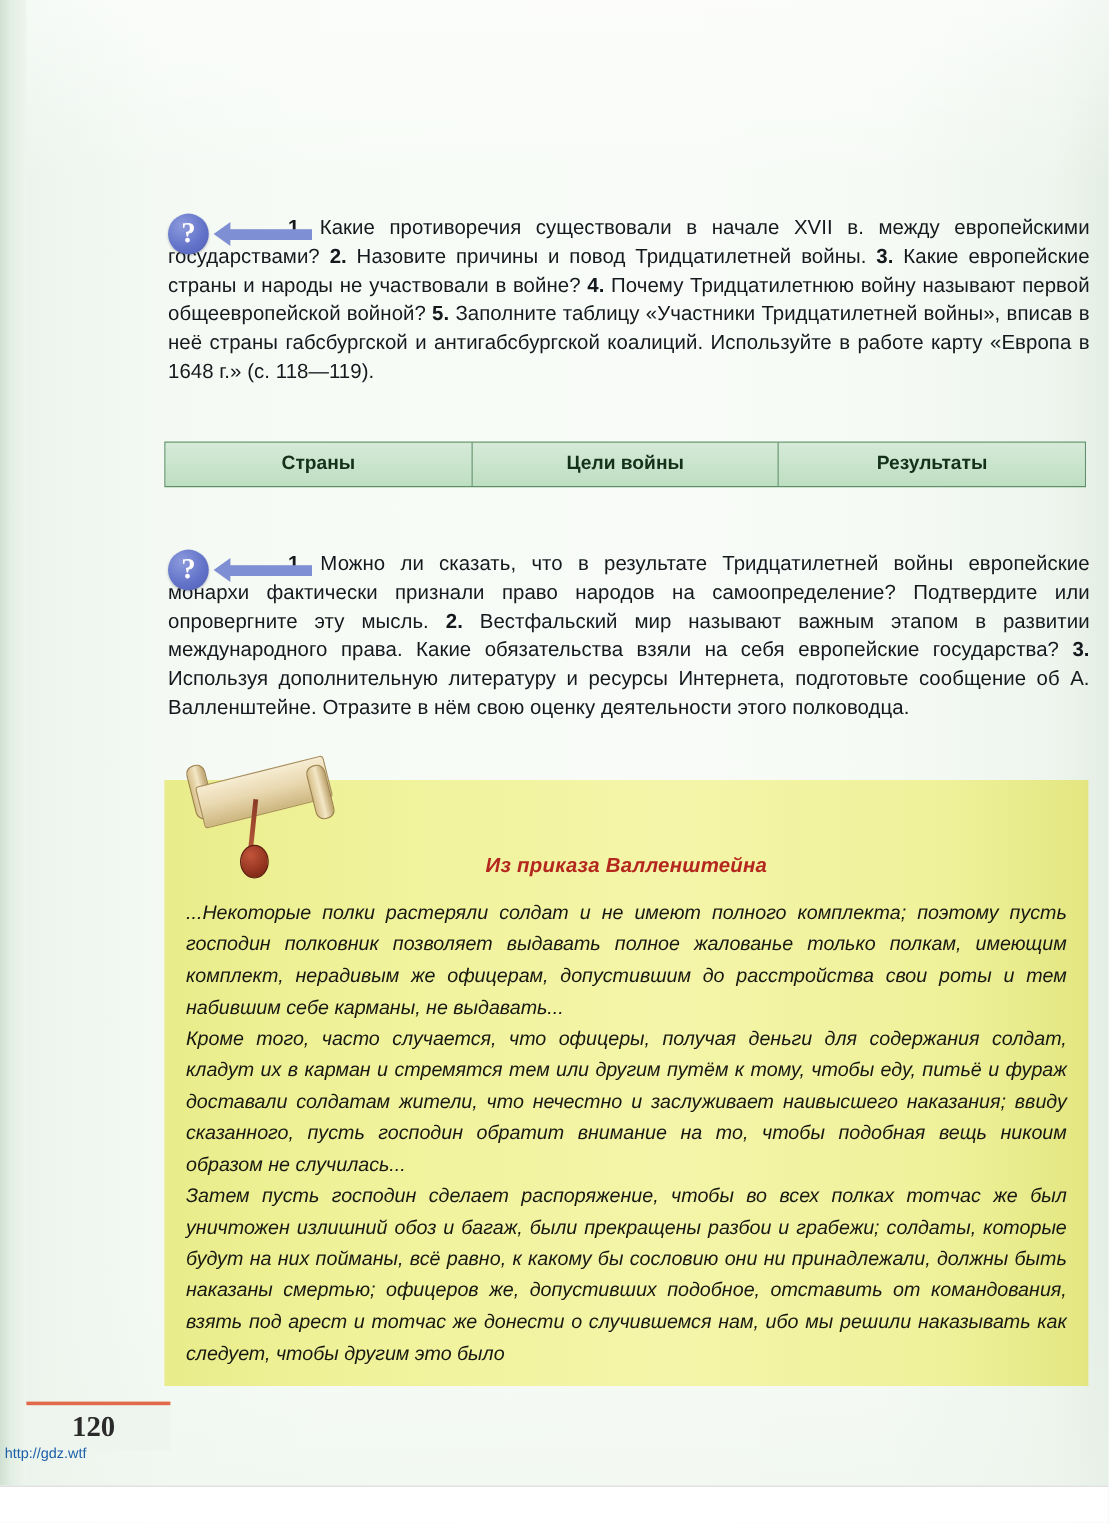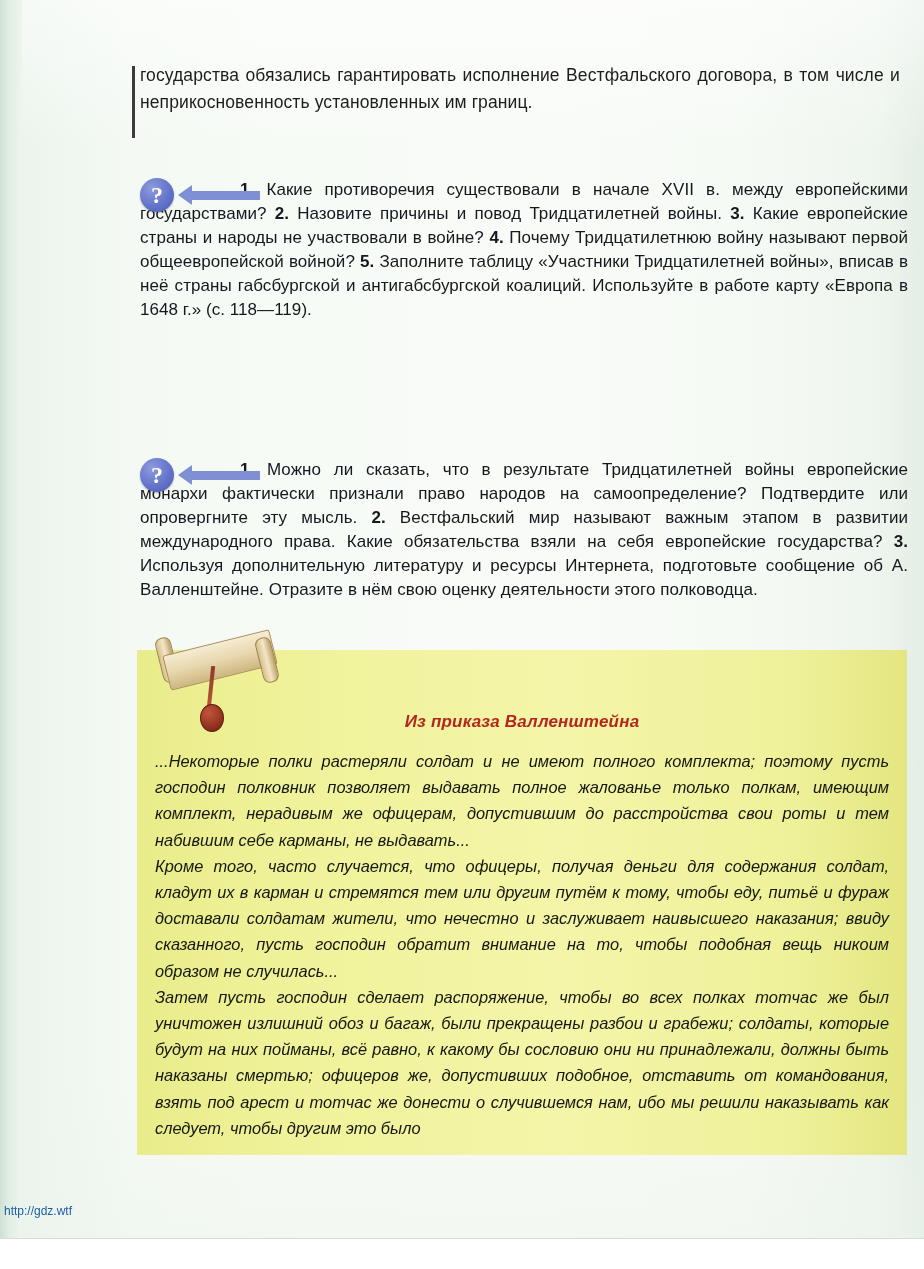--- a/index.html
+++ b/index.html
@@ -262,36 +262,37 @@
     font-family: "Liberation Sans", sans-serif;
   }
 </style>
 </head>
 <body>
 
 <div class="page">
 
   <div class="left-edge"></div>
 
-  <div class="intro-wrap">
-    <div class="intro-bar"></div>
-    <div class="intro-text">государства обязались гарантировать исполнение Вестфальского договора, в том числе и неприкосновенность установленных им границ.</div>
-  </div>
 
   <div class="qblock q1" style="top: 178px;">
     <div class="q-icon">
       <div class="q-circle">?</div>
     </div>
     <div class="q-arrow">
       <div class="head"></div>
       <div class="shaft"></div>
     </div>
     <div class="q-text"><b>1.</b> Какие противоречия существовали в начале XVII в. между европейскими государствами? <b>2.</b> Назовите причины и повод Тридцатилетней войны. <b>3.</b> Какие европейские страны и народы не участвовали в войне? <b>4.</b> Почему Тридцатилетнюю войну называют первой общеевропейской войной? <b>5.</b> Заполните таблицу «Участники Тридцатилетней войны», вписав в неё страны габсбургской и антигабсбургской коалиций. Используйте в работе карту «Европа в 1648 г.» (с. 118—119).</div>
   </div>
 
+  <div class="tbl">
+    <div class="cell">Страны</div>
+    <div class="cell">Цели войны</div>
+    <div class="cell">Результаты</div>
+  </div>
 
   <div class="qblock q2" style="top: 458px;">
     <div class="q-icon">
       <div class="q-circle">?</div>
     </div>
     <div class="q-arrow">
       <div class="head"></div>
       <div class="shaft"></div>
     </div>
     <div class="q-text"><b>1.</b> Можно ли сказать, что в результате Тридцатилетней войны европейские монархи фактически признали право народов на самоопределение? Подтвердите или опровергните эту мысль. <b>2.</b> Вестфальский мир называют важным этапом в развитии международного права. Какие обязательства взяли на себя европейские государства? <b>3.</b> Используя дополнительную литературу и ресурсы Интернета, подготовьте сообщение об А. Валленштейне. Отразите в нём свою оценку деятельности этого полководца.</div>
@@ -308,17 +309,20 @@
     <div class="source-inner">
       <div class="source-title">Из приказа Валленштейна</div>
       <div class="source-text">
         <p>...Некоторые полки растеряли солдат и не имеют полного комплекта; поэтому пусть господин полковник позволяет выдавать полное жалованье только полкам, имеющим комплект, нерадивым же офицерам, допустившим до расстройства свои роты и тем набившим себе карманы, не выдавать...</p>
         <p>Кроме того, часто случается, что офицеры, получая деньги для содержания солдат, кладут их в карман и стремятся тем или другим путём к тому, чтобы еду, питьё и фураж доставали солдатам жители, что нечестно и заслуживает наивысшего наказания; ввиду сказанного, пусть господин обратит внимание на то, чтобы подобная вещь никоим образом не случилась...</p>
         <p>Затем пусть господин сделает распоряжение, чтобы во всех полках тотчас же был уничтожен излишний обоз и багаж, были прекращены разбои и грабежи; солдаты, которые будут на них пойманы, всё равно, к какому бы сословию они ни принадлежали, должны быть наказаны смертью; офицеров же, допустивших подобное, отставить от командования, взять под арест и тотчас же донести о случившемся нам, ибо мы решили наказывать как следует, чтобы другим это было</p>
       </div>
     </div>
   </div>
 
+  <div class="pagenum-wrap">
+    <div class="pagenum">120</div>
+  </div>
 
   <div class="bottom-strip"></div>
   <div class="watermark">http://gdz.wtf</div>
 
 </div>
 
 </body></html>

